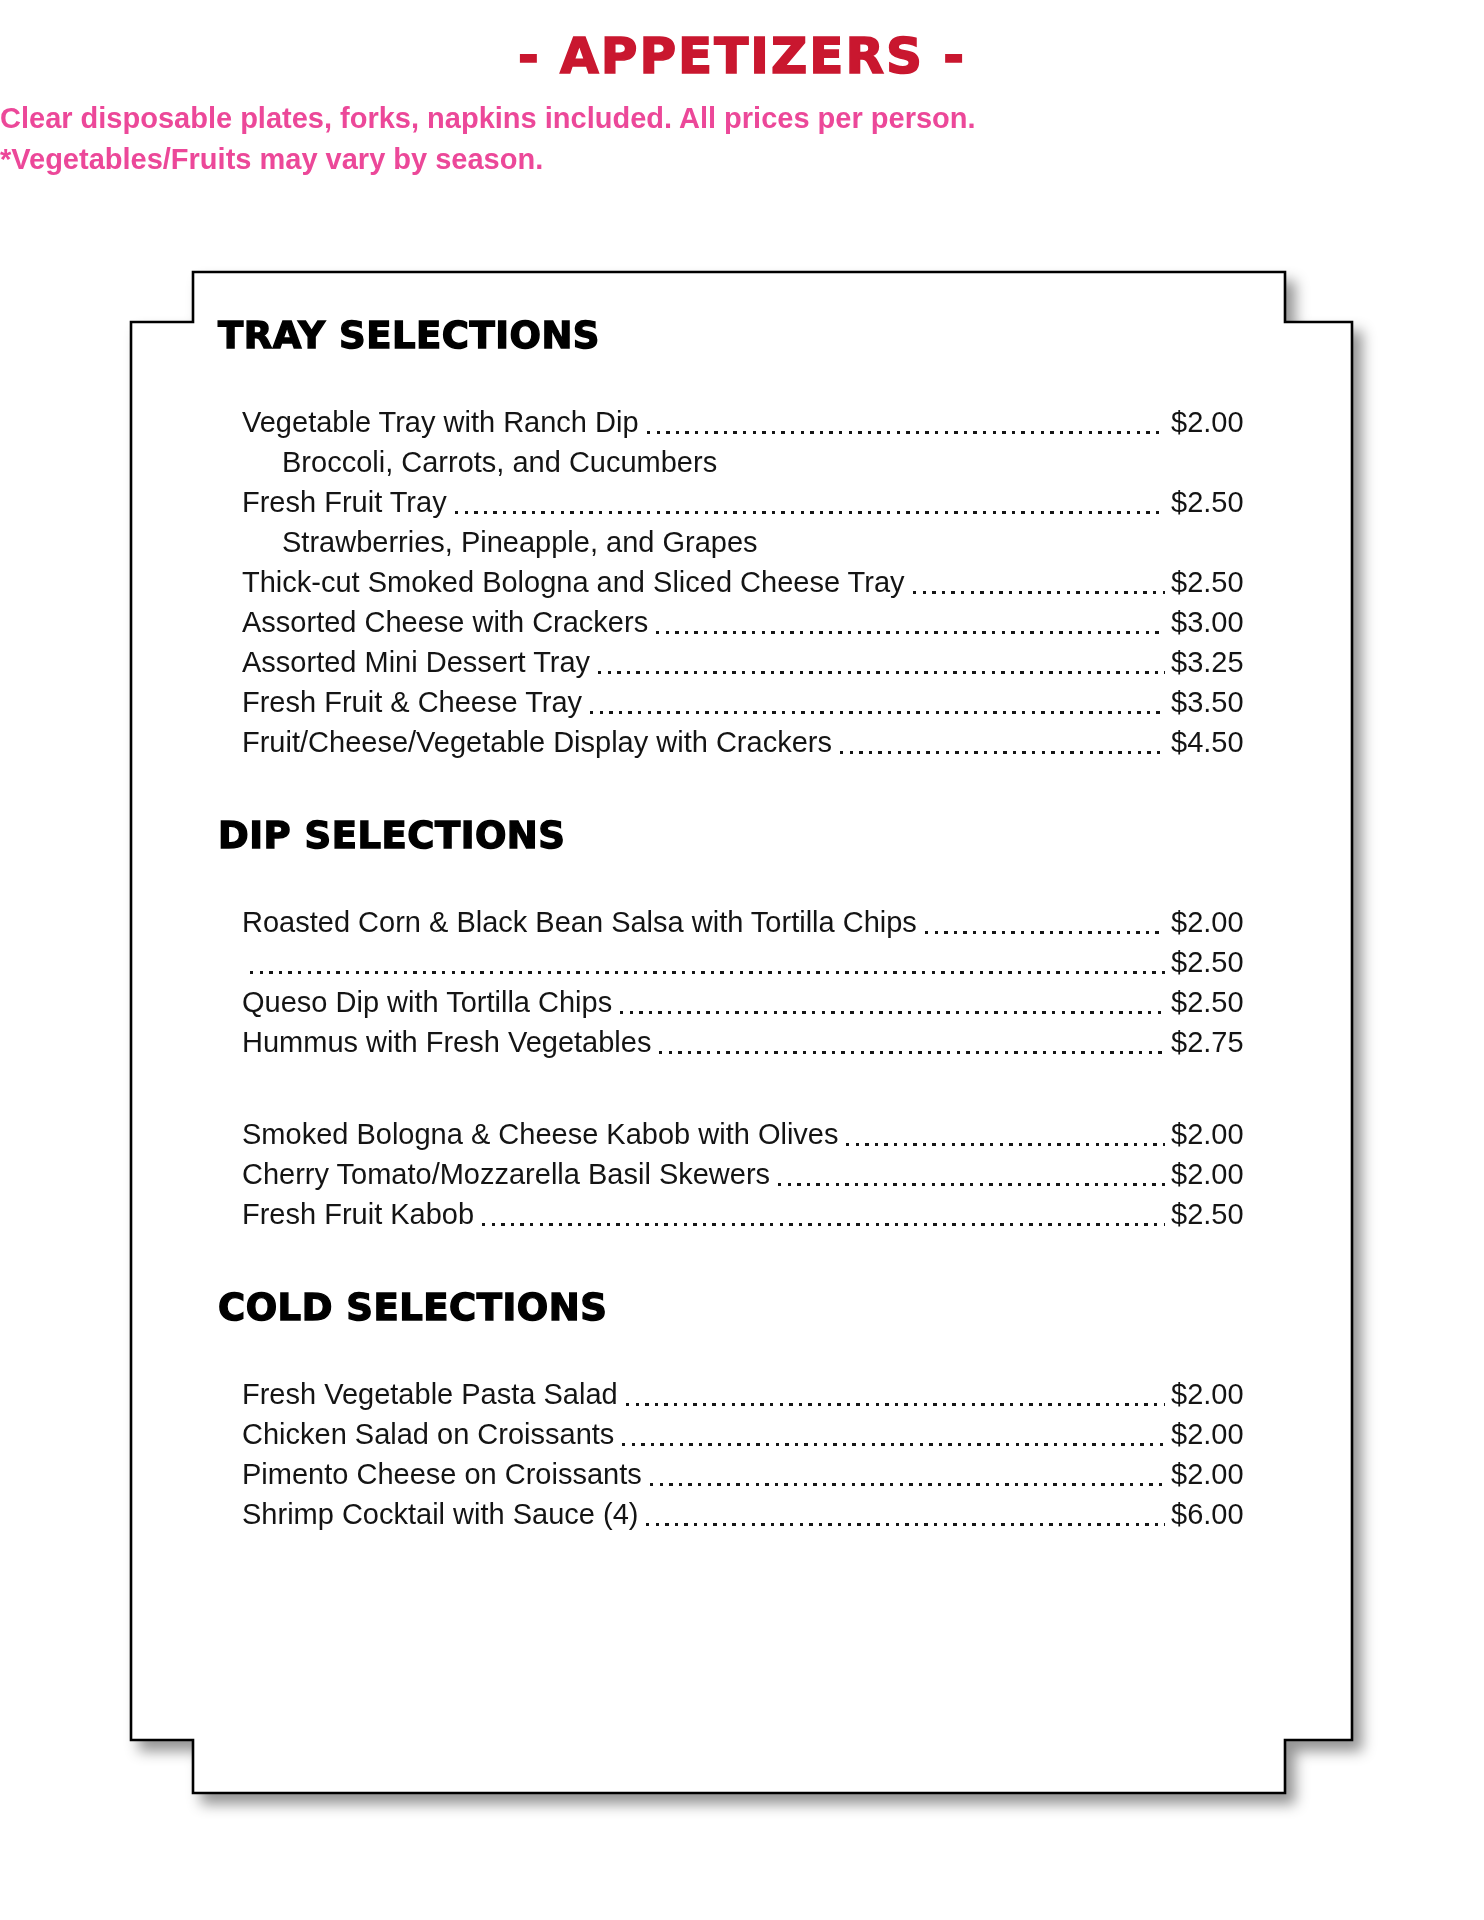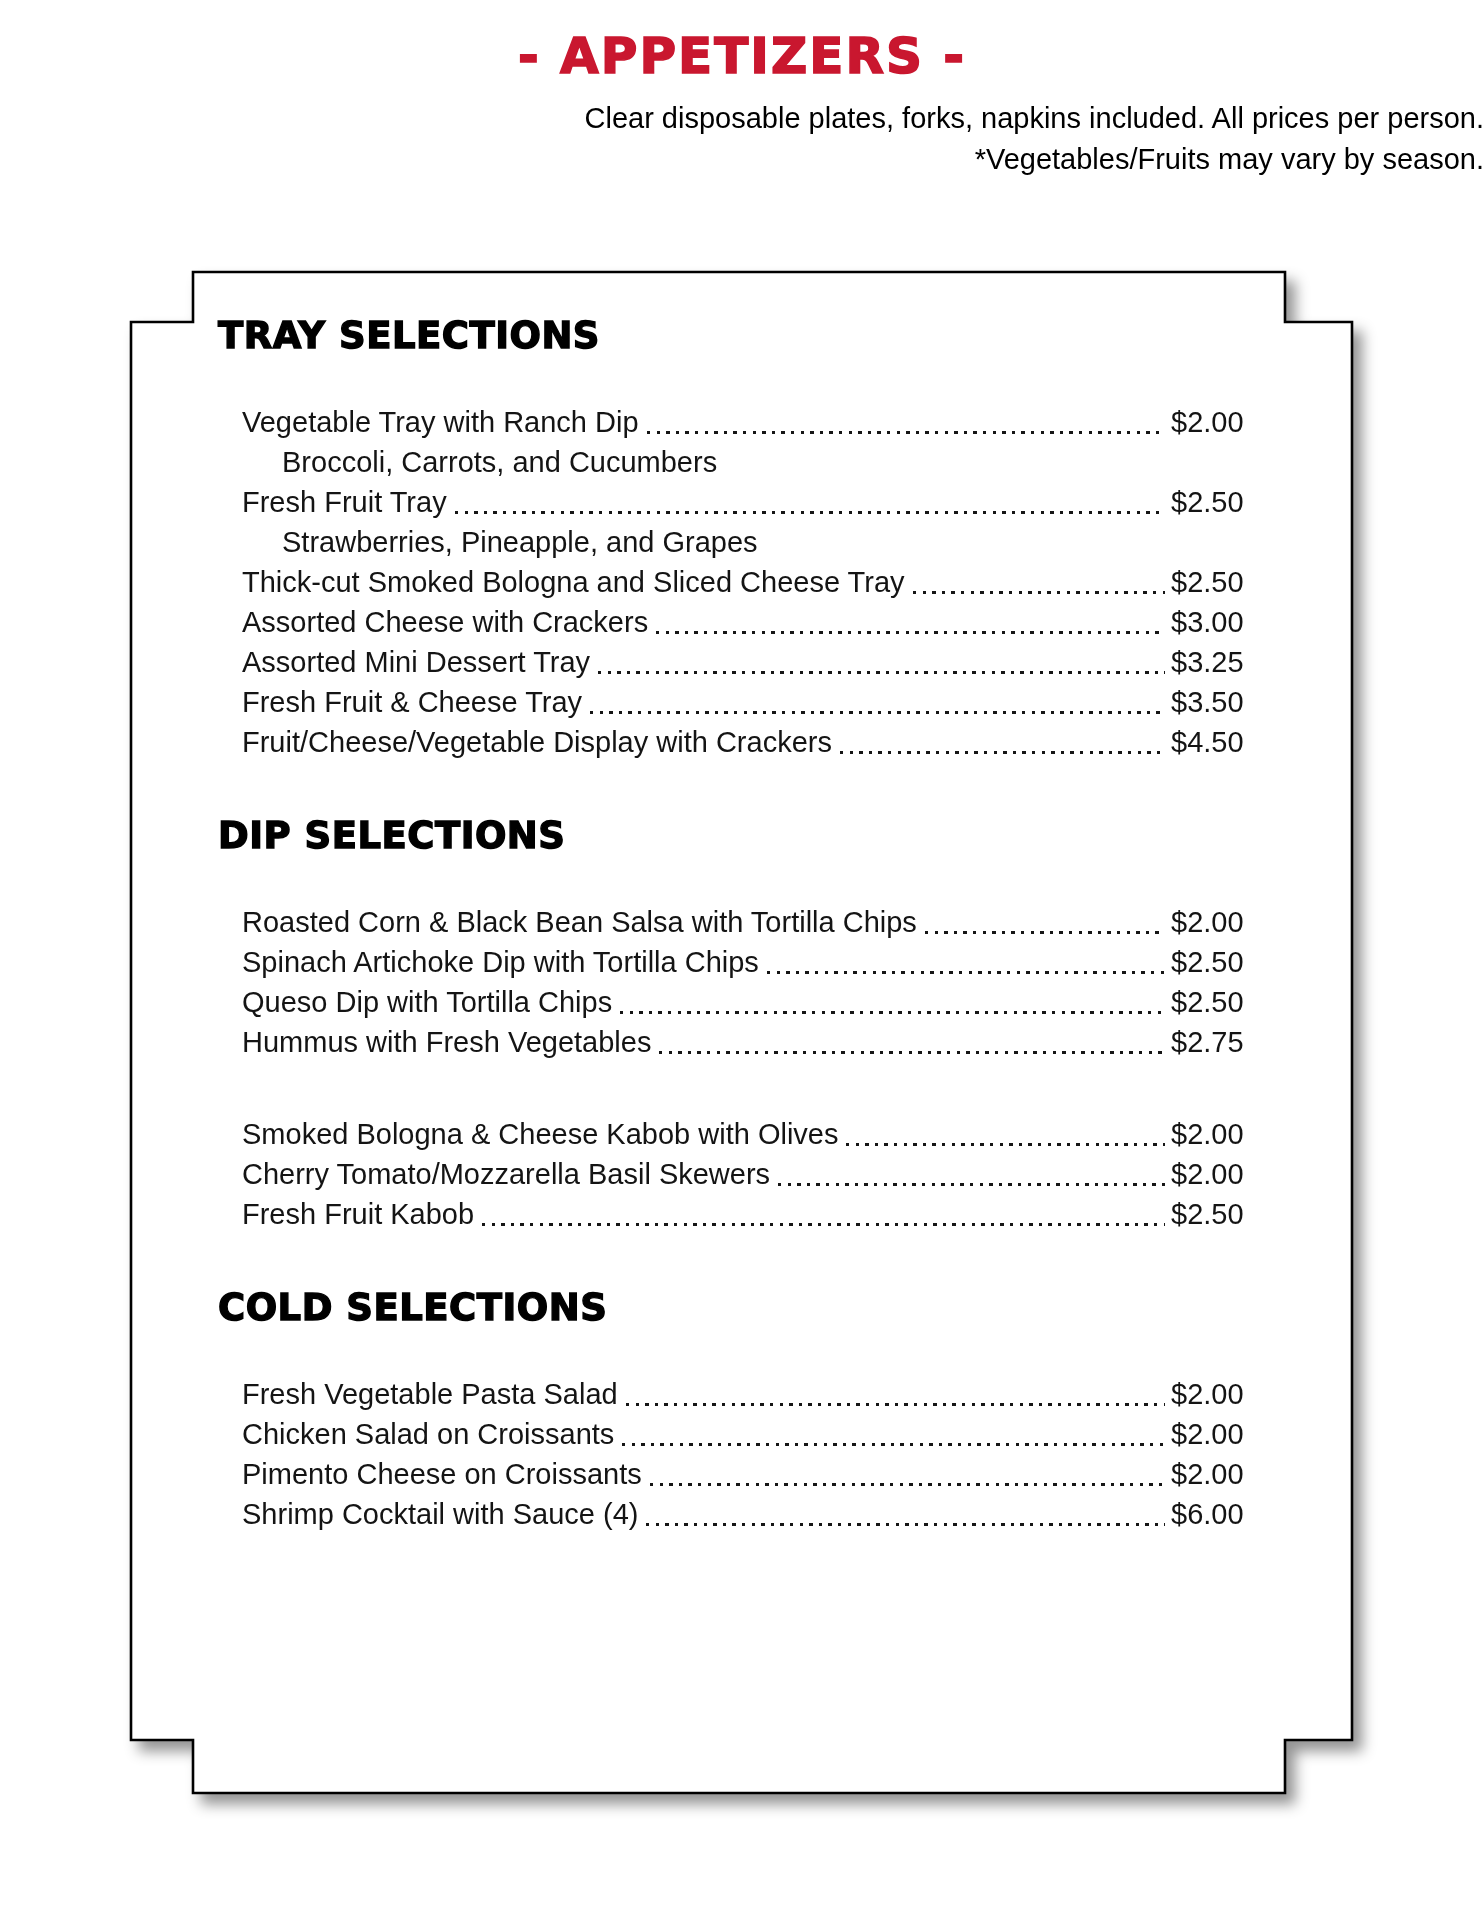--- a/index.html
+++ b/index.html
@@ -19,24 +19,25 @@
     font-family:"DejaVu Sans", sans-serif;
     font-weight:bold;
     font-size:50px;
     line-height:56px;
     letter-spacing:2px;
     color:var(--accent,#c9172f);
     -webkit-text-stroke:1.6px var(--accent,#c9172f);
   }
   .menu-note{
     margin:14px 0 0 0;
-    text-align:right;
+    text-align:left;
     font-size:29px;
     line-height:41px;
-    color:#000000;
+    color:#ec4899;
+    font-weight:bold;
   }
   
   .panel-svg{
     position:absolute;
     left:131px;top:272px;
     width:1221px;height:1521px;
     overflow:visible;
   }
   .panel-svg polygon{
     fill:#ffffff;
@@ -182,21 +183,20 @@
     <div class="menu-row">
       <span class="item-name">Roasted Corn &amp; Black Bean Salsa with Tortilla Chips</span>
       <span class="dot-leader"></span>
       <span class="item-price">$2.00</span>
     </div>
 
   </div>
 
   <div class="menu-item">
     <div class="menu-row">
-      <span class="item-name">Spinach Artichoke Dip with Tortilla Chips</span>
       <span class="dot-leader"></span>
       <span class="item-price">$2.50</span>
     </div>
 
   </div>
 
   <div class="menu-item">
     <div class="menu-row">
       <span class="item-name">Queso Dip with Tortilla Chips</span>
       <span class="dot-leader"></span>

